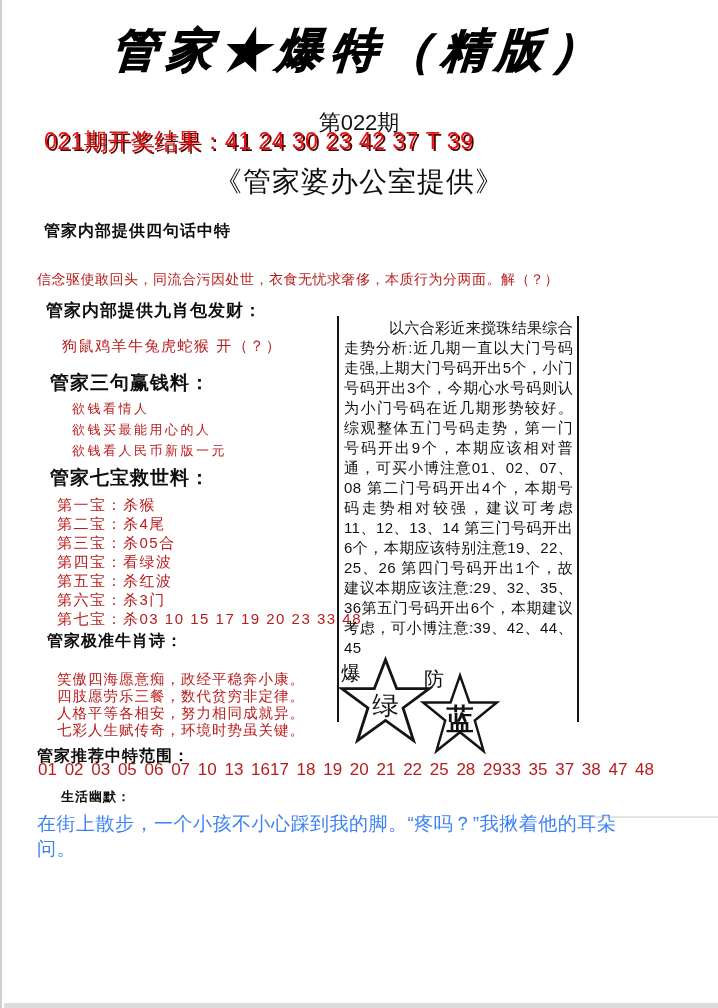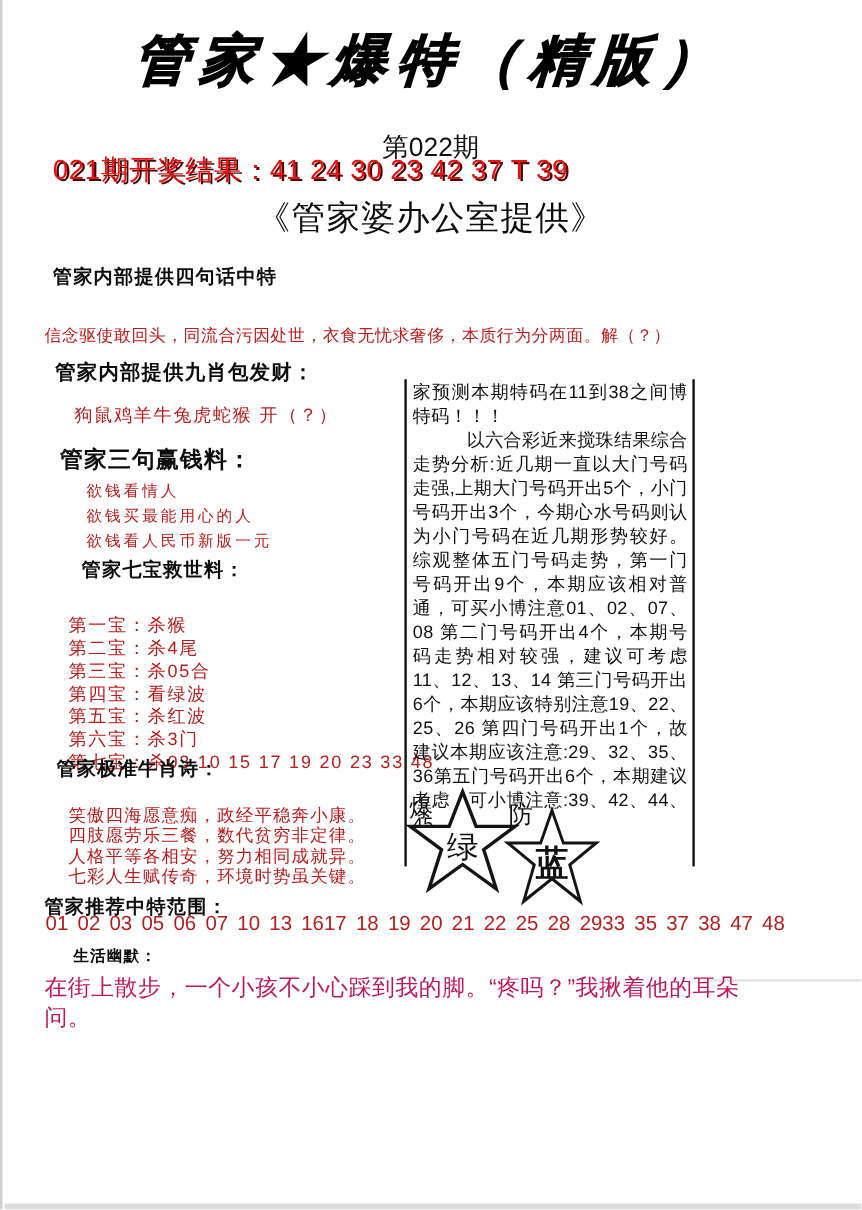--- a/index.html
+++ b/index.html
@@ -29,30 +29,30 @@
   .provider{top:163px;font-size:28px;color:#0d0d0d;letter-spacing:1px;}
   
   .h1{font-weight:700;color:#0d0d0d;letter-spacing:1px;white-space:nowrap;}
   .body-line{color:#b91c1c;white-space:nowrap;}
   .sec-four-h{top:221px;left:44px;font-size:16px;text-align:center;}
   .sec-four-t{top:271px;left:37px;font-size:14px;letter-spacing:0.5px;}
   .sec-nine-h{top:299px;left:46px;font-size:17px;}
   .sec-nine-t{top:337px;left:62px;font-size:15px;letter-spacing:1.5px;}
   .sec-money-h{top:370px;left:50px;font-size:19px;}
   .sec-money-l{left:72px;font-size:13px;letter-spacing:2.5px;}
-  .sec-treasure-h{top:465px;left:68px;font-size:16px;}
-  .sec-treasure-l{left:57px;font-size:15px;letter-spacing:1.5px;margin-top:16px;}
+  .sec-treasure-h{top:465px;left:50px;font-size:19px;}
+  .sec-treasure-l{left:57px;font-size:15px;letter-spacing:1.5px;}
   .sec-poem-h{top:631px;left:47px;font-size:16px;}
   .sec-poem-l{left:57px;font-size:14.5px;letter-spacing:1px;}
   .sec-range-h{top:746px;left:37px;font-size:16px;}
   .sec-range-t{top:760px;left:38px;font-size:17px;word-spacing:3px;}
   .sec-humor-h{top:788px;left:37px;font-size:13px;margin-left:24px;}
   .sec-humor-t{
     top:812px;left:37px;width:584px;font-size:19px;line-height:24.5px;
-    color:#be185d;white-space:normal;letter-spacing:0.5px;
+    color:#3b82f6;white-space:normal;letter-spacing:0.5px;
   }
   
   .forecast{
     top:316px;left:337px;width:229px;height:404px;
     border-left:2px solid #141414;border-right:2px solid #141414;
     padding:2px 4px 0 5px;
     font-size:15px;line-height:20px;text-align:justify;color:#111;
     letter-spacing:0.3px;
   }
   .forecast p{margin:0;}
@@ -105,21 +105,20 @@
 <div class="abs body-line sec-poem-l" style="top:704px">人格平等各相安，努力相同成就异。</div>
 <div class="abs body-line sec-poem-l" style="top:721px">七彩人生赋传奇，环境时势虽关键。</div>
 
 <div class="abs h1 sec-range-h">管家推荐中特范围：</div>
 <div class="abs body-line sec-range-t">01 02 03 05 06 07 10 13 1617 18 19 20 21 22 25 28 2933 35 37 38 47 48</div>
 
 <div class="abs h1 sec-humor-h">生活幽默：</div>
 <div class="abs sec-humor-t">在街上散步，一个小孩不小心踩到我的脚。“疼吗？”我揪着他的耳朵问。</div>
 
 <div class="abs forecast">
-  <p>家预测本期特码在11到38之间博特码！！！</p>
   <p class="analysis">以六合彩近来搅珠结果综合走势分析:近几期一直以大门号码走强,上期大门号码开出5个，小门号码开出3个，今期心水号码则认为小门号码在近几期形势较好。综观整体五门号码走势，第一门号码开出9个，本期应该相对普通，可买小博注意01、02、07、08 第二门号码开出4个，本期号码走势相对较强，建议可考虑11、12、13、14 第三门号码开出6个，本期应该特别注意19、22、25、26 第四门号码开出1个，故建议本期应该注意:29、32、35、36第五门号码开出6个，本期建议考虑，可小博注意:39、42、44、45</p>
 </div>
 
 <div class="abs star-label" style="left:341px;top:660px;">爆</div>
 <svg class="abs star-svg" style="left:338px;top:656px;" width="95" height="92" viewBox="0 0 100 100" preserveAspectRatio="none">
   <polygon points="50,4 61.8,35.5 96,35.5 68.5,56.5 79.5,92 50,70 20.5,92 31.5,56.5 4,35.5 38.2,35.5"></polygon>
   <text x="50" y="63" text-anchor="middle" font-size="28">绿</text>
 </svg>
 
 <div class="abs star-label" style="left:424px;top:666px;">防</div>

